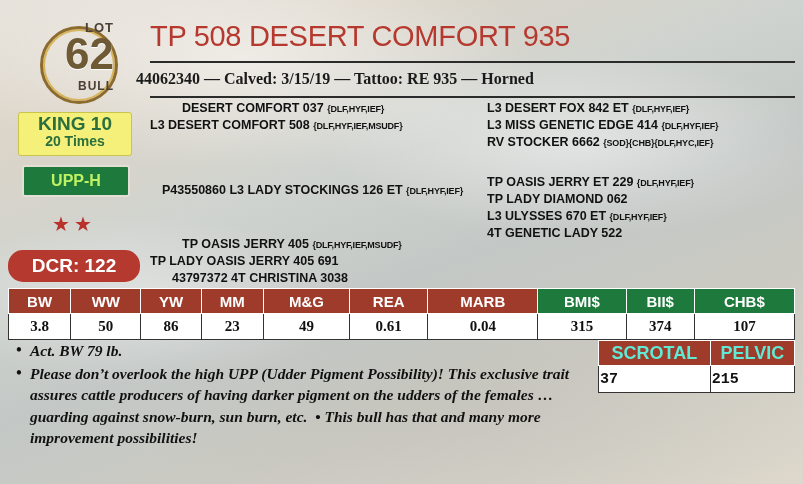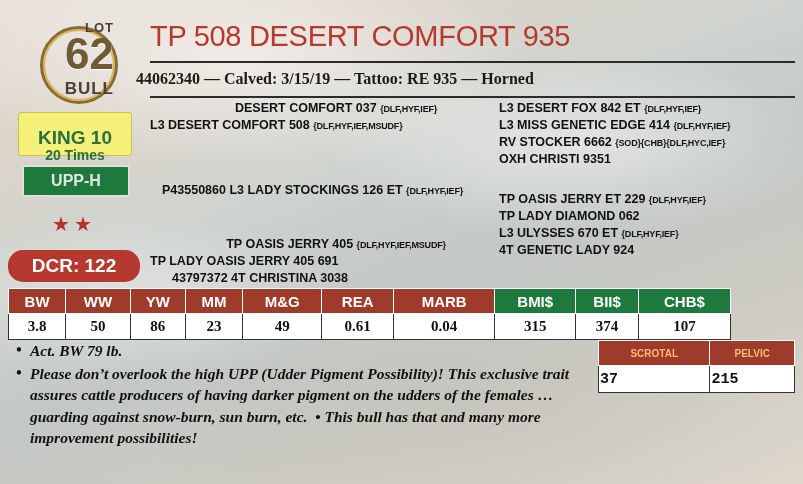--- a/index.html
+++ b/index.html
@@ -48,37 +48,37 @@
   .lot-num{
     position:absolute;left:0;top:10px;width:76px;
     font-family:"Liberation Sans",sans-serif;
     font-weight:bold;font-size:44px;line-height:44px;
     color:#6f5a36;
     text-shadow:0 1px 0 #fff;
   }
   .lot-sex{
     position:absolute;left:0;top:57px;width:76px;
     font-family:"Liberation Sans",sans-serif;
-    font-weight:bold;font-size:17px;letter-spacing:1px;
+    font-weight:bold;font-size:12px;letter-spacing:1px;
     color:#4a4036;
   }
 
   .king-box{
     position:absolute;left:18px;top:112px;width:112px;height:42px;
     background:#f4f07a;border:1px solid #c9c44a;border-radius:3px;
     text-align:center;color:#2a6f3d;
     font-family:"Liberation Sans",sans-serif;
   }
-  .king-box .l1{font-weight:bold;font-size:19px;line-height:21px;padding-top:14px;}
+  .king-box .l1{font-weight:bold;font-size:19px;line-height:21px;padding-top:0;}
   .king-box .l2{font-weight:bold;font-size:14px;line-height:15px;}
 
   .upp-box{
     position:absolute;left:22px;top:165px;width:104px;height:28px;
     background:#1e7a3c;border-radius:3px;border:2px solid #e3dfd4;
-    color:#e5e5e5;text-align:center;
+    color:#bef264;text-align:center;
     font-family:"Liberation Sans",sans-serif;
     font-weight:bold;font-size:16px;line-height:28px;
   }
   .stars{
     position:absolute;left:22px;top:214px;width:104px;text-align:center;
     color:#b8312a;font-size:20px;letter-spacing:4px;line-height:20px;
   }
   .dcr-box{
     position:absolute;left:8px;top:250px;width:132px;height:32px;
     background:#b6392f;border-radius:15px;color:#fff;
@@ -104,37 +104,37 @@
     font-weight:bold;font-size:16px;line-height:30px;color:#1a1a1a;
   }
 
   
   .ped{
     position:absolute;left:150px;top:100px;width:648px;height:185px;
     font-family:"Liberation Sans",sans-serif;
   }
   .ped .col{position:absolute;top:0;}
   .ped .colA{left:0;width:340px;}
-  .ped .colB{left:349px;width:305px;}
+  .ped .colB{left:337px;width:305px;}
   .pline{
     font-weight:bold;font-size:12.5px;line-height:16px;color:#111;
     white-space:nowrap;
   }
   .pline .traits{
     font-size:9px;font-weight:bold;letter-spacing:-0.2px;
   }
-  .ind1{padding-left:32px;text-align:center;}
+  .ind1{padding-left:32px;}
   .ind2{padding-left:12px;margin-top:48px;}
   .ind3{padding-left:22px;}
   .gap{height:14px;}
   .gapsm{height:9px;}
 
   
   .epd{
-    position:absolute;left:8px;top:288px;width:723px;
+    position:absolute;left:8px;top:288px;width:787px;
     border-collapse:collapse;
     font-family:"Liberation Sans",sans-serif;
   }
   .epd td,.epd th{
     border:1px solid #ffffff;
     text-align:center;
     padding:0;
   }
   .epd thead th{
     height:24px;
@@ -150,22 +150,22 @@
     font-family:"Liberation Serif",serif;
   }
 
   
   .epd2{
     position:absolute;right:8px;top:340px;width:197px;
     border-collapse:collapse;
     font-family:"Liberation Sans",sans-serif;
   }
   .epd2 th{
-    height:22px;background:#9e3b2a;color:#fdba74;
-    font-weight:bold;font-size:10px;border:1px solid #fff;
+    height:22px;background:#9e3b2a;color:#5eead4;
+    font-weight:bold;font-size:18px;border:1px solid #fff;
   }
   .epd2 td{
     height:24px;background:#fff;border:1px solid #333;
     font-weight:bold;font-size:15px;color:#111;text-align:left;
     font-family:Liberation Mono, monospace;
     margin-left:37px;
   }
 
   
   .notes{
@@ -253,42 +253,38 @@
         <span class="traits">{DLF,HYF,IEF}</span>
       </div>
       <div class="pline">
         <span>L3 MISS GENETIC EDGE 414</span>
         <span class="traits">{DLF,HYF,IEF}</span>
       </div>
       <div class="pline">
         <span>RV STOCKER 6662</span>
         <span class="traits">{SOD}{CHB}{DLF,HYC,IEF}</span>
       </div>
-      <div class="pline">
-        <span>OXH CHRISTI 9351</span>
-        <span class="traits"></span>
-      </div>
 
       <div class="gap"></div>
       <div class="gapsm"></div>
 
       <div class="pline">
         <span>TP OASIS JERRY ET 229</span>
         <span class="traits">{DLF,HYF,IEF}</span>
       </div>
       <div class="pline">
         <span>TP LADY DIAMOND 062</span>
         <span class="traits"></span>
       </div>
       <div class="pline">
         <span>L3 ULYSSES 670 ET</span>
         <span class="traits">{DLF,HYF,IEF}</span>
       </div>
       <div class="pline">
-        <span>4T GENETIC LADY 924</span>
+        <span>4T GENETIC LADY 522</span>
         <span class="traits"></span>
       </div>
     </div>
   </div>
 
   <table class="epd">
     <thead>
       <tr>
         <th>BW</th>
         <th>WW</th>

